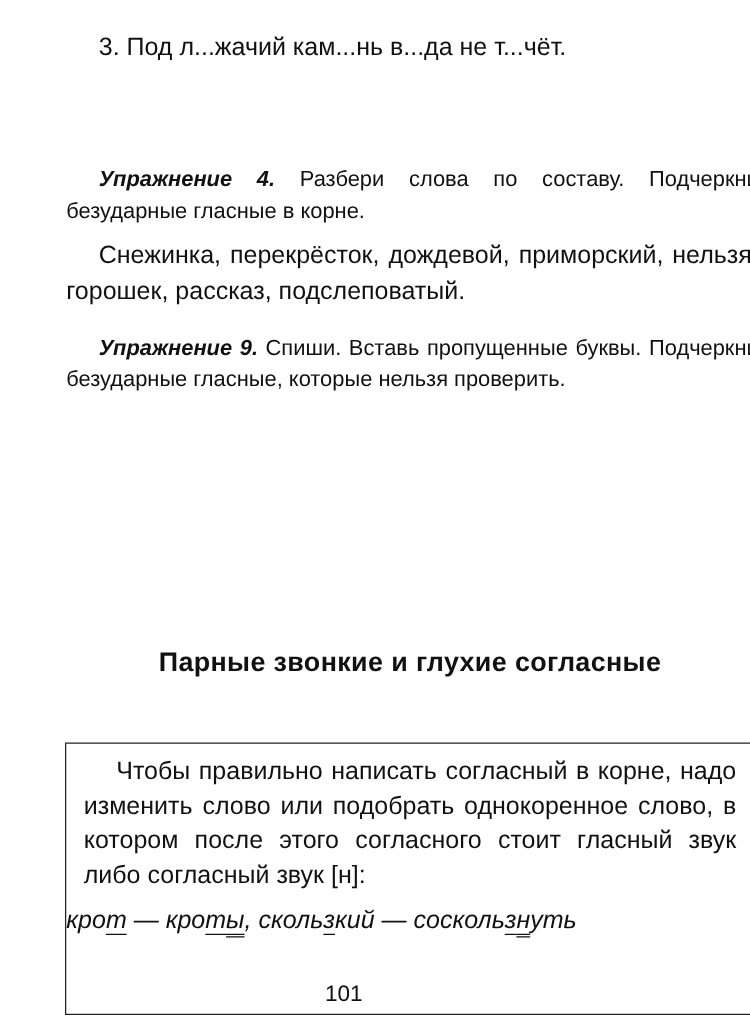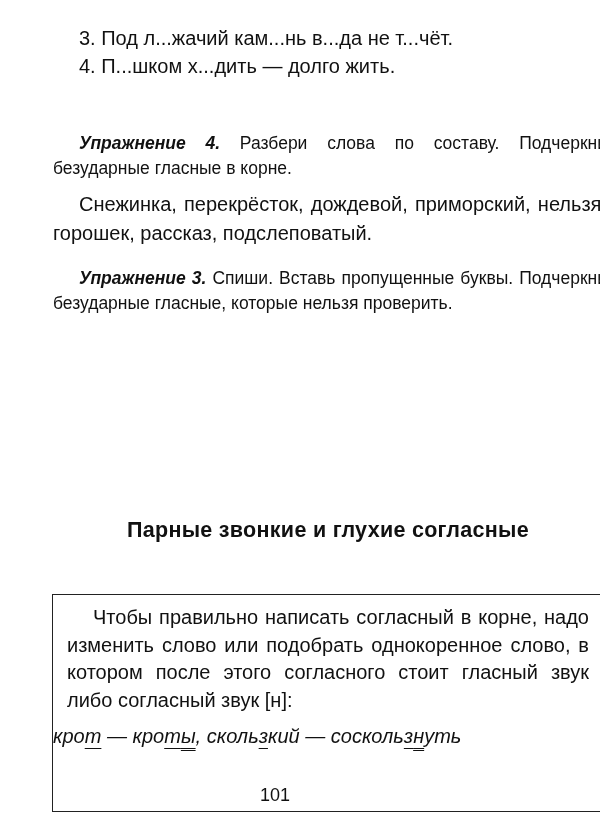--- a/index.html
+++ b/index.html
@@ -38,30 +38,29 @@
     .u2 { text-decoration: underline double; text-decoration-thickness: 1px; text-underline-offset: 5px; }
     .page-number { position: absolute; left: 0; top: 785px; width: 494px; text-align: center; font-size: 18px; }
   </style>
 </head>
 <body>
 
 <div class="page">
 
   <div class="proverbs">
     <div>3. Под л...жачий кам...нь в...да не т...чёт.</div>
-    <div>4. П...шком х...дить — долго жить.</div>
   </div>
 
   <div class="ex" id="ex4">
     <p class="ex-task"><b>Упражнение 4.</b><span> Разбери слова по составу. Подчеркни безударные гласные в корне.</span></p>
     <p class="ex-words">Снежинка, перекрёсток, дождевой, приморский, нельзя, горошек, рассказ, подслеповатый.</p>
   </div>
 
   <div class="ex" id="ex5">
-    <p class="ex-task"><b>Упражнение 3.</b><span> Спиши. Вставь пропущенные буквы. Подчеркни безударные гласные, которые нельзя прове­рить.</span></p>
+    <p class="ex-task"><b>Упражнение 9.</b><span> Спиши. Вставь пропущенные буквы. Подчеркни безударные гласные, которые нельзя прове­рить.</span></p>
   </div>
 
   <div class="section-title">
     <div>Парные звонкие и глухие согласные</div>
   </div>
 
   <div class="rule-box">
     <p class="rule-text">Чтобы правильно написать согласный в корне, надо изменить слово или подобрать однокорен­ное слово, в котором после этого согласного сто­ит гласный звук либо согласный звук [н]:</p>
     <div class="rule-example"><span>кро</span><span class="u1">т</span><span> — </span><span>кро</span><span class="u1">т</span><span class="u2">ы</span><span>, </span><span>сколь</span><span class="u1">з</span><span>кий</span><span> — </span><span>со</span><span>сколь</span><span class="u1">з</span><span class="u2">н</span><span>уть</span></div>
   </div>

